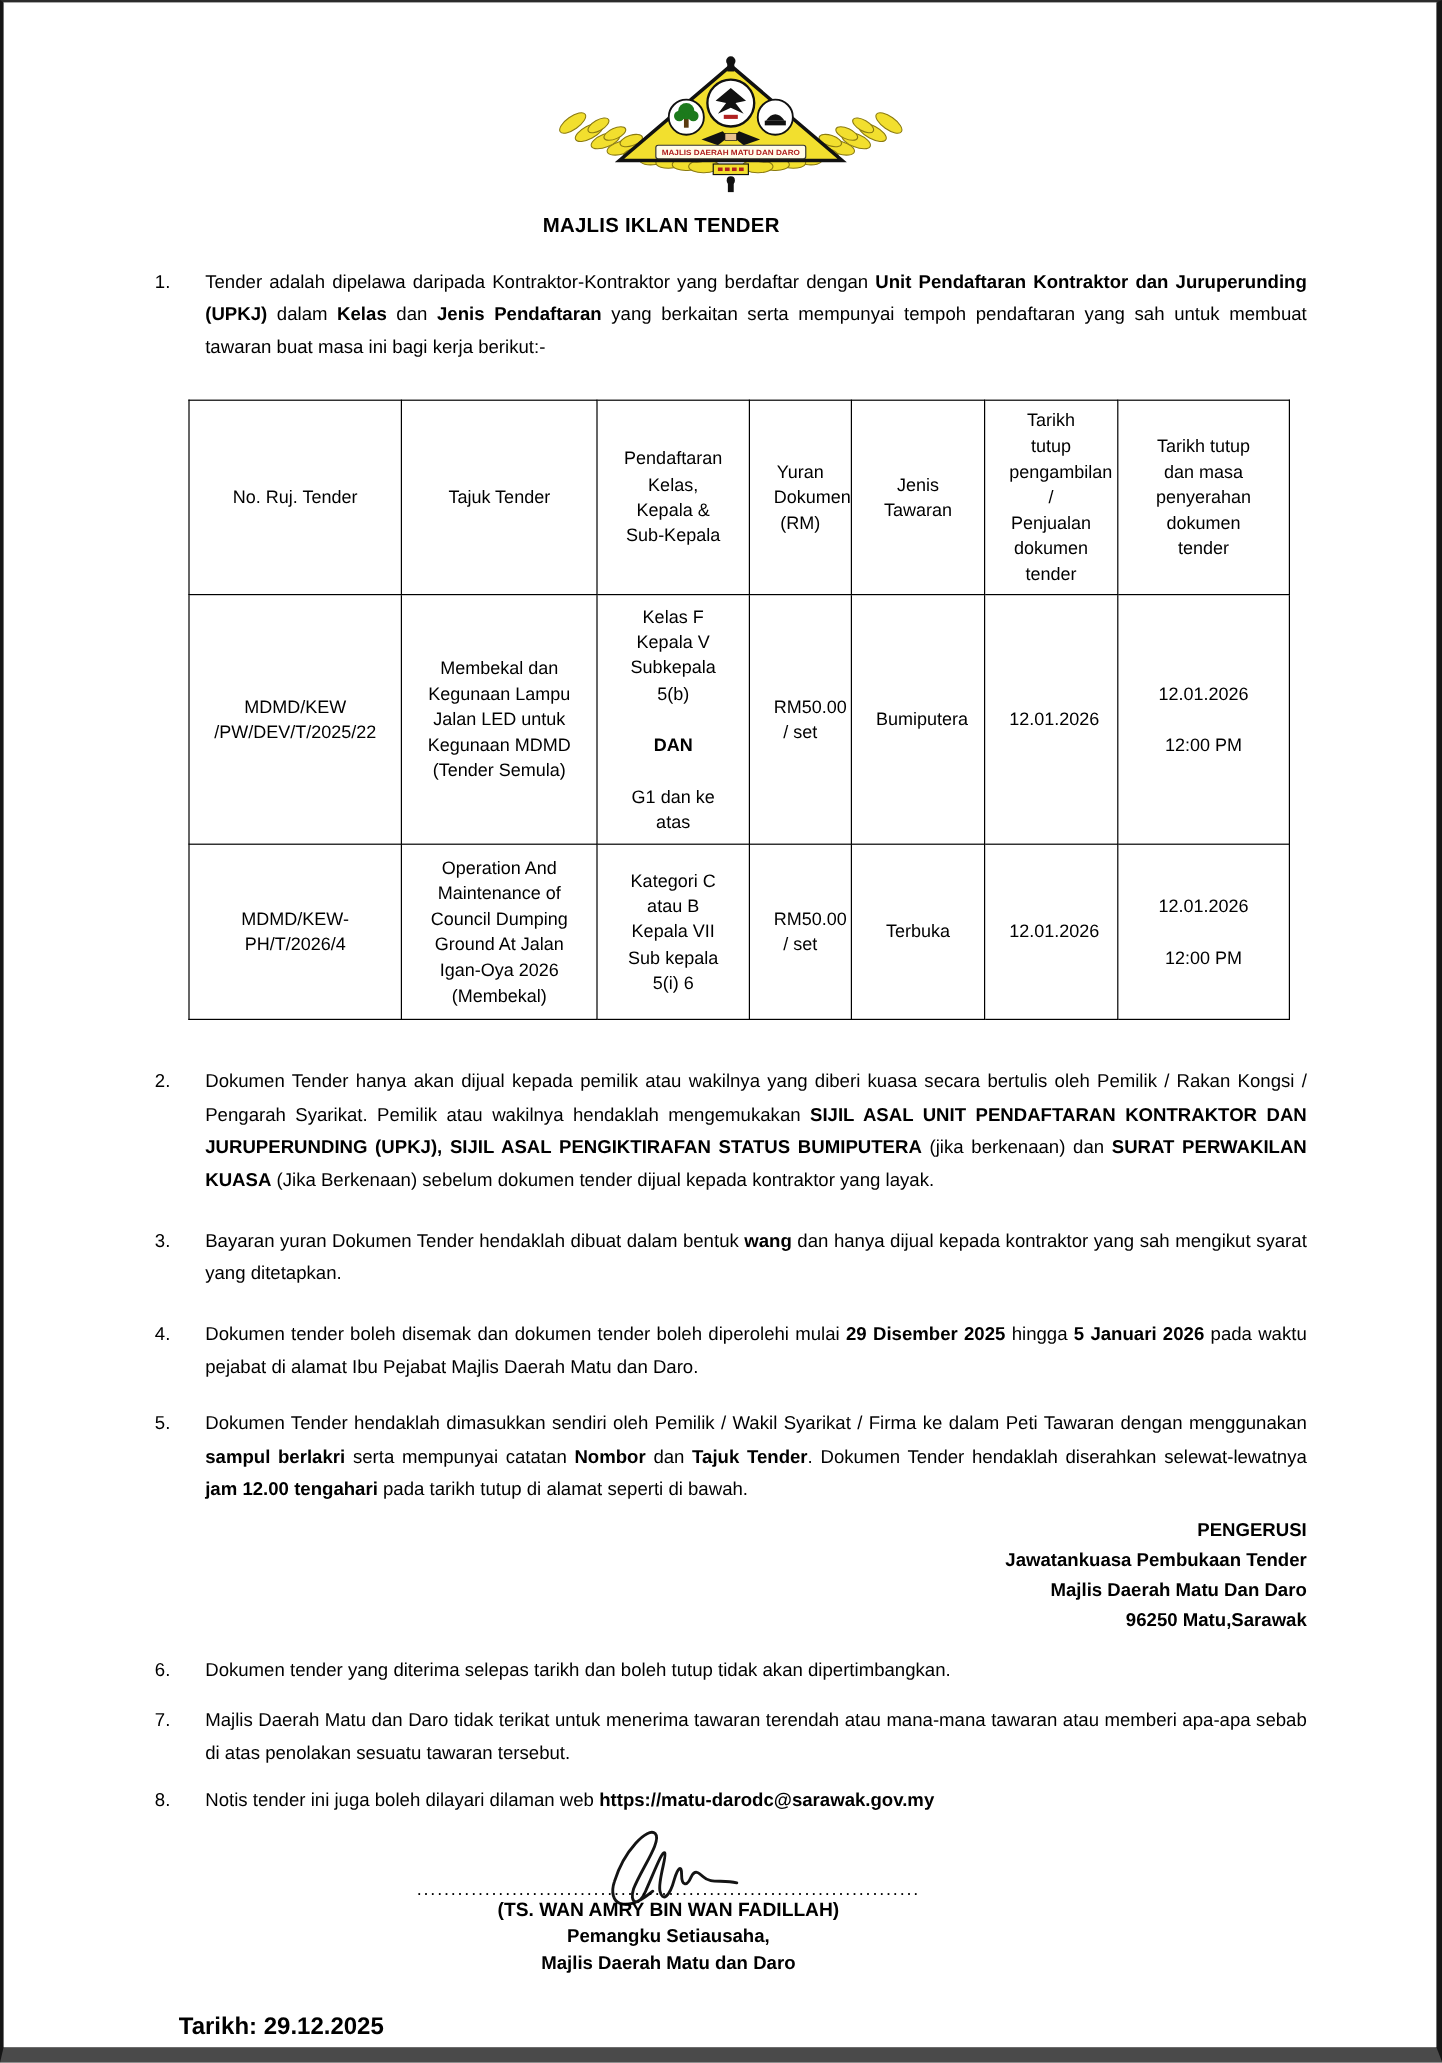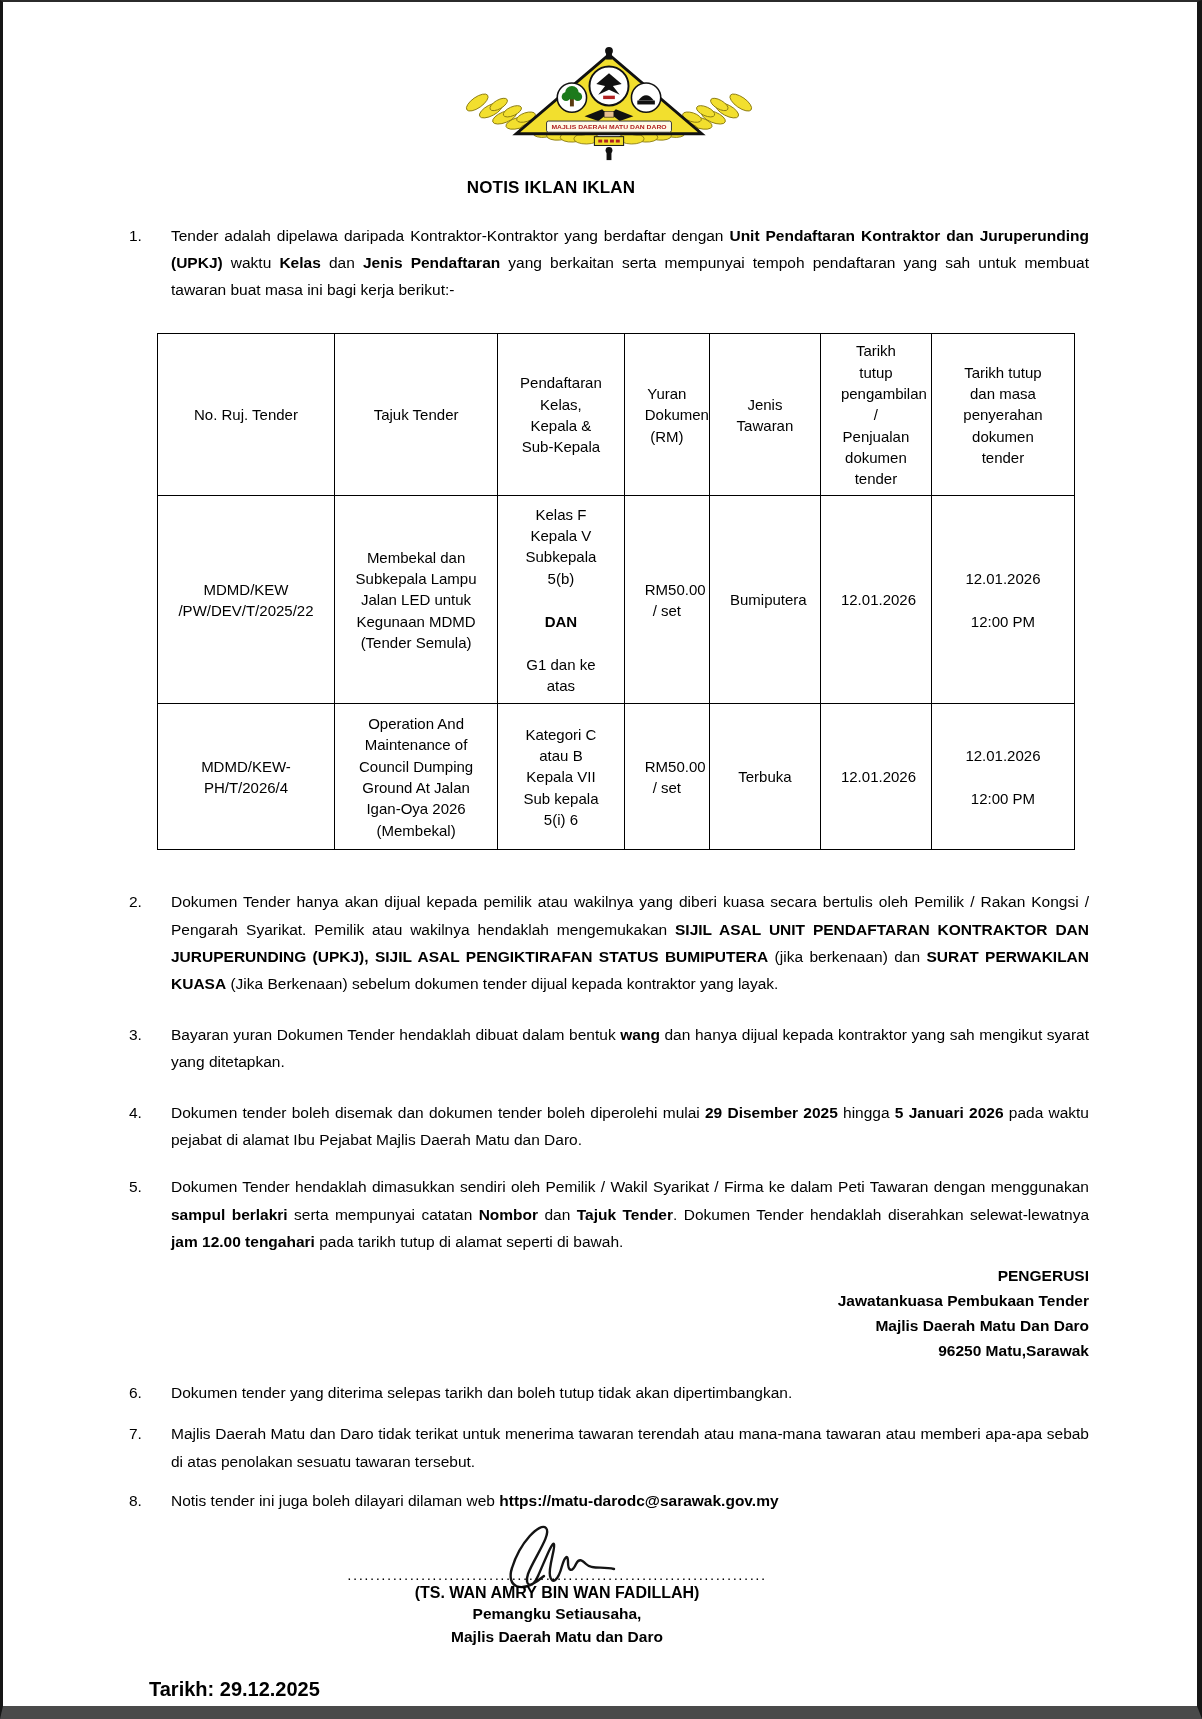--- a/index.html
+++ b/index.html
@@ -106,25 +106,25 @@
       <rect x="154" y="100" width="4" height="3" fill="#b02020"></rect>
       <rect x="160" y="100" width="4" height="3" fill="#b02020"></rect>
       <rect x="166" y="100" width="4" height="3" fill="#b02020"></rect>
       <rect x="172" y="100" width="4" height="3" fill="#b02020"></rect>
 
       <circle cx="165" cy="111" r="3.5" fill="#111"></circle>
       <rect x="162.5" y="113" width="5" height="8" fill="#111"></rect>
     </svg>
   </div>
 
-  <div class="doc-title">NOTIS IKLAN IKLAN</div>
+  <div class="doc-title">MAJLIS IKLAN TENDER</div>
 
   <div class="para">
     <span class="num">1.</span>
-    <div class="ptext"><span>Tender adalah dipelawa daripada Kontraktor-Kontraktor yang berdaftar dengan </span><b>Unit Pendaftaran Kontraktor dan Juruperunding (UPKJ)</b><span> waktu </span><b>Kelas</b><span> dan </span><b>Jenis Pendaftaran</b><span> yang berkaitan serta mempunyai tempoh pendaftaran yang sah untuk membuat tawaran buat masa ini bagi kerja berikut:-</span></div>
+    <div class="ptext"><span>Tender adalah dipelawa daripada Kontraktor-Kontraktor yang berdaftar dengan </span><b>Unit Pendaftaran Kontraktor dan Juruperunding (UPKJ)</b><span> dalam </span><b>Kelas</b><span> dan </span><b>Jenis Pendaftaran</b><span> yang berkaitan serta mempunyai tempoh pendaftaran yang sah untuk membuat tawaran buat masa ini bagi kerja berikut:-</span></div>
   </div>
 
   <table class="tender">
     <colgroup>
       <col style="width:19.3%">
         <col style="width:17.8%">
         <col style="width:13.8%">
       <col style="width:9.3%">
         <col style="width:12.1%">
         <col style="width:12.1%">
@@ -142,21 +142,21 @@
         </tr>
       </thead>
     <tbody>
         <tr>
           <td>
             <div>MDMD/KEW</div>
             <div>/PW/DEV/T/2025/22</div>
           </td>
           <td>
             <div>Membekal dan</div>
-            <div>Subkepala Lampu</div>
+            <div>Kegunaan Lampu</div>
             <div>Jalan LED untuk</div>
             <div>Kegunaan MDMD</div>
             <div>(Tender Semula)</div>
           </td>
           <td>
             <div>Kelas F</div>
             <div>Kepala V</div>
             <div>Subkepala</div>
             <div>5(b)</div>
             <div class="gap" style="font-weight: bold;">DAN</div>

